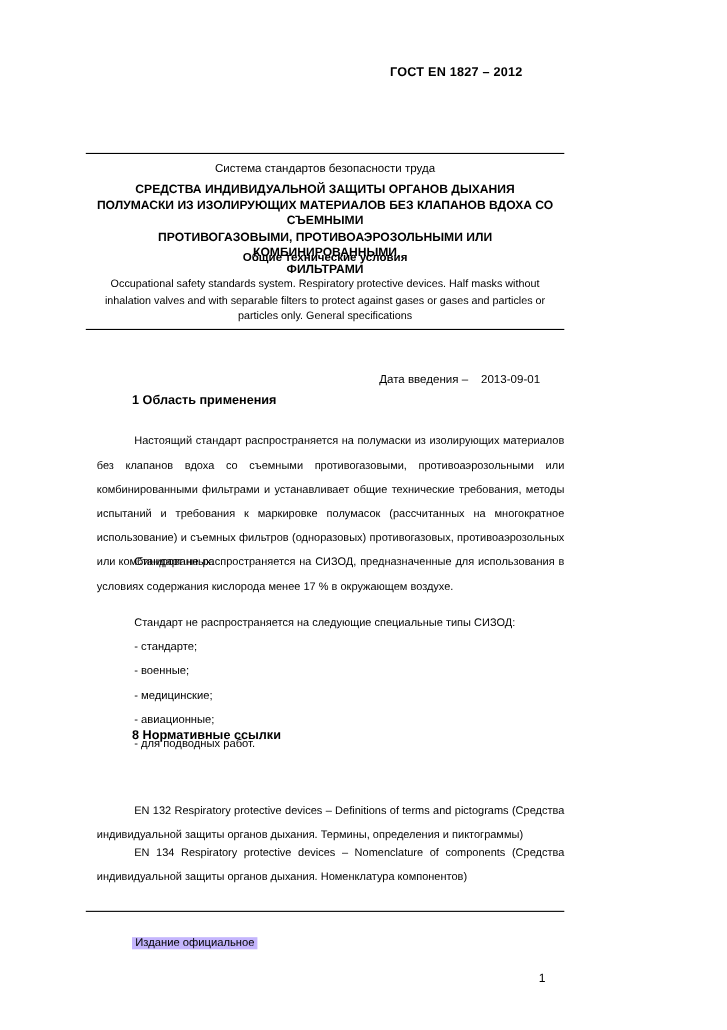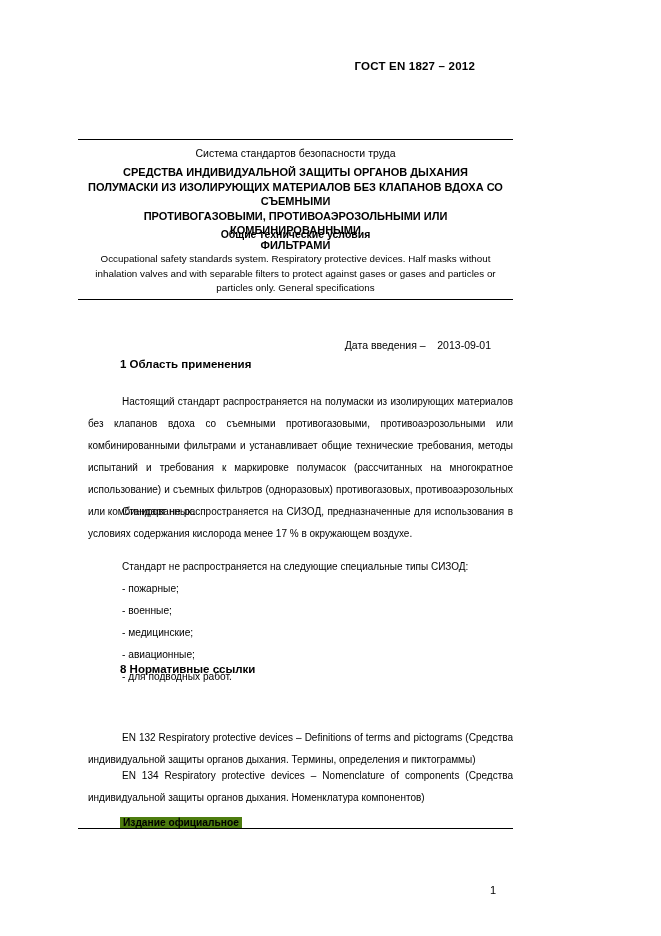--- a/index.html
+++ b/index.html
@@ -120,25 +120,25 @@
   .footer-rule {
     position: absolute;
     left: 78px;
     right: 38px;
     top: 828px;
     height: 1px;
     background: #000000;
   }
   .official {
     position: absolute;
-    top: 817px;
+    top: 852px;
     left: 120px;
     font-size: 10.2px;
-    font-weight: bold;
-    background: #4d7c0f;
+    font-weight: normal;
+    background: #c4b5fd;
     padding: 0 3px;
   }
   .footer-para {
     position: absolute;
     left: 88px;
     right: 38px;
     top: 840px;
     font-size: 10.2px;
     line-height: 22px;
     text-align: justify;
@@ -180,21 +180,21 @@
     &nbsp;&nbsp;
     <span>2013-09-01</span>
   </div>
 
   <div class="h-section h1">1 Область применения</div>
 
   <div class="para p1">Настоящий стандарт распространяется на полумаски из изолирующих материалов без клапанов вдоха со съемными противогазовыми, противоаэрозольными или комбинированными фильтрами и устанавливает общие технические требования, методы испытаний и требования к маркировке полумасок (рассчитанных на многократное использование) и съемных фильтров (одноразовых) противогазовых, противоаэрозольных или комбинированных.</div>
   <div class="para p2">Стандарт не распространяется на СИЗОД, предназначенные для использования в условиях содержания кислорода менее 17 % в окружающем воздухе.</div>
   <div class="para p3">Стандарт не распространяется на следующие специальные типы СИЗОД:</div>
 
-  <div class="bullet b1">- пожарные;</div>
+  <div class="bullet b1">- стандарте;</div>
   <div class="bullet b2">- военные;</div>
   <div class="bullet b3">- медицинские;</div>
   <div class="bullet b4">- авиационные;</div>
   <div class="bullet b5">- для подводных работ.</div>
 
   <div class="h-section h2">8 Нормативные ссылки</div>
 
   <div class="para p5">EN  132  Respiratory  protective  devices  –  Definitions  of  terms  and  pictograms  (Средства индивидуальной защиты органов дыхания. Термины, определения и пиктограммы)</div>
   <div class="para p6">EN  134  Respiratory  protective  devices  –  Nomenclature  of  components  (Средства индивидуальной защиты органов дыхания. Номенклатура компонентов)</div>
 

